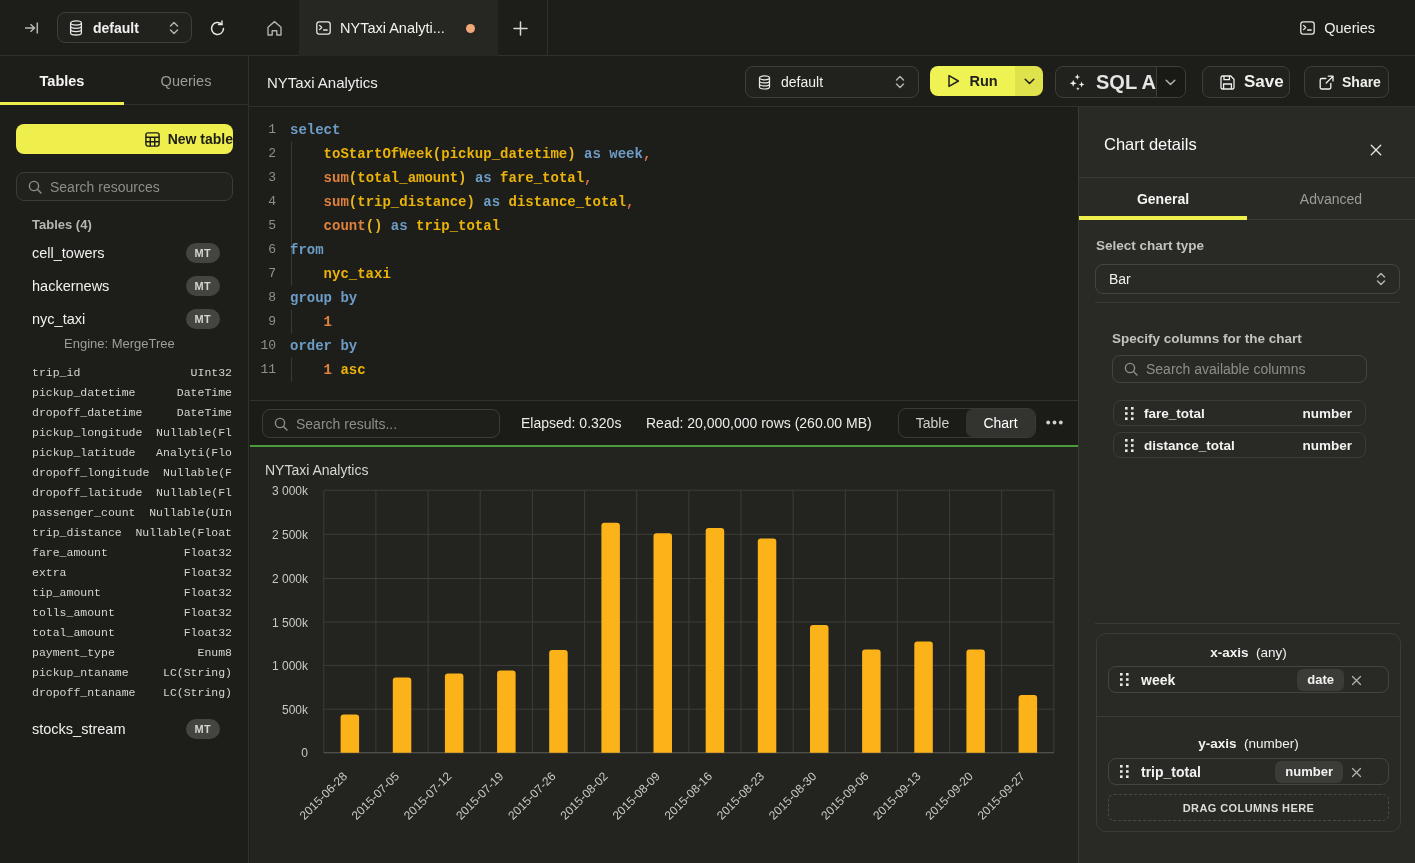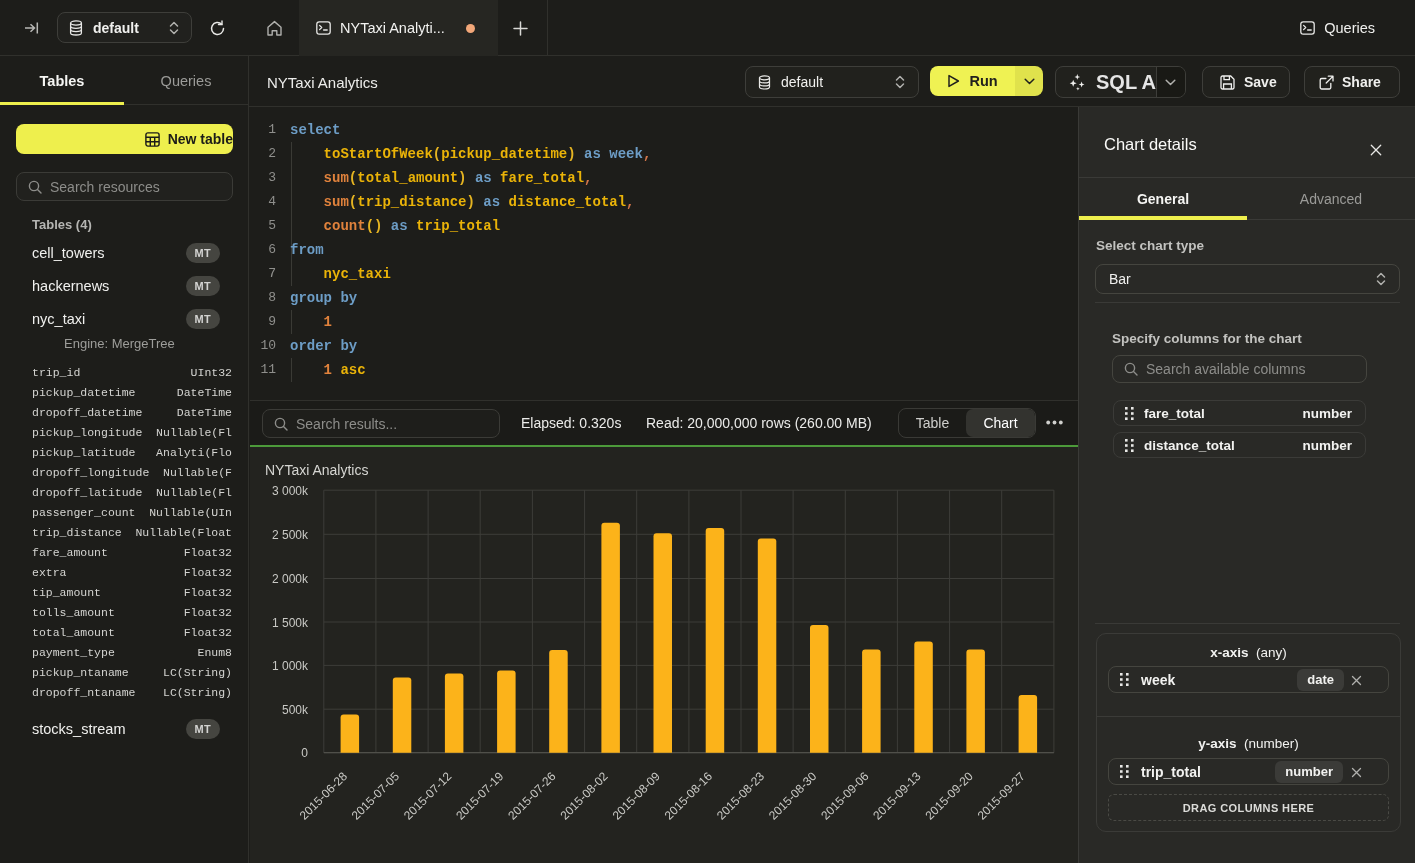--- a/index.html
+++ b/index.html
@@ -239,23 +239,23 @@
     <div style="position:absolute;right:0;top:0;width:29px;height:30px;background:#191915;border-left:1px solid #3e3e3a;border-radius:0 7px 7px 0"></div>
     <svg style="position:absolute;right:9px" width="11" height="7" viewBox="0 0 11 7" fill="none" stroke="#b0b0ad" stroke-width="1.5" stroke-linecap="round" stroke-linejoin="round">
         <path d="M1.2 1.2L5.5 5.5 9.8 1.2"></path>
       </svg>
   </div>
   <div class="tbtn" style="left:1202px;width:88px;">
     <svg style="margin-left:17px" width="15" height="15" viewBox="0 0 15 15" fill="none" stroke="#f0f0ee" stroke-width="1.3">
         <path d="M1 2.5A1.5 1.5 0 0 1 2.5 1h8.2L14 4.3v8.2a1.5 1.5 0 0 1-1.5 1.5h-10A1.5 1.5 0 0 1 1 12.5z"></path>
         <path d="M4 1v3.6h5.4V1M3.6 14v-5h7.8v5"></path>
       </svg>
-    <span style="margin-left:9px;font-size:14px;font-weight:600;color:#f0f0ee">Save</span>
-  </div>
-  <div class="tbtn" style="left:1304px;width:96px;">
+    <span style="margin-left:9px;font-size:17px;font-weight:600;color:#f0f0ee">Save</span>
+  </div>
+  <div class="tbtn" style="left:1304px;width:85px;">
     <svg style="margin-left:14px" width="15" height="15" viewBox="0 0 15 15" fill="none" stroke="#f0f0ee" stroke-width="1.3" stroke-linecap="round" stroke-linejoin="round">
         <path d="M11.8 8.3v4.2a1.5 1.5 0 0 1-1.5 1.5H2.7a1.5 1.5 0 0 1-1.5-1.5V5a1.5 1.5 0 0 1 1.5-1.5h4.2"></path>
         <path d="M9.3 1.2H14v4.7M13.6 1.6L7.2 8"></path>
       </svg>
     <span style="margin-left:8px;font-size:14px;font-weight:600;color:#f0f0ee">Share</span>
   </div>
   <div class="abs" id="editor">
     <div class="lnum" style="left:0;top:11px">1</div>
     <div class="lnum" style="left:0;top:35px">2</div>
     <div class="lnum" style="left:0;top:59px">3</div>

